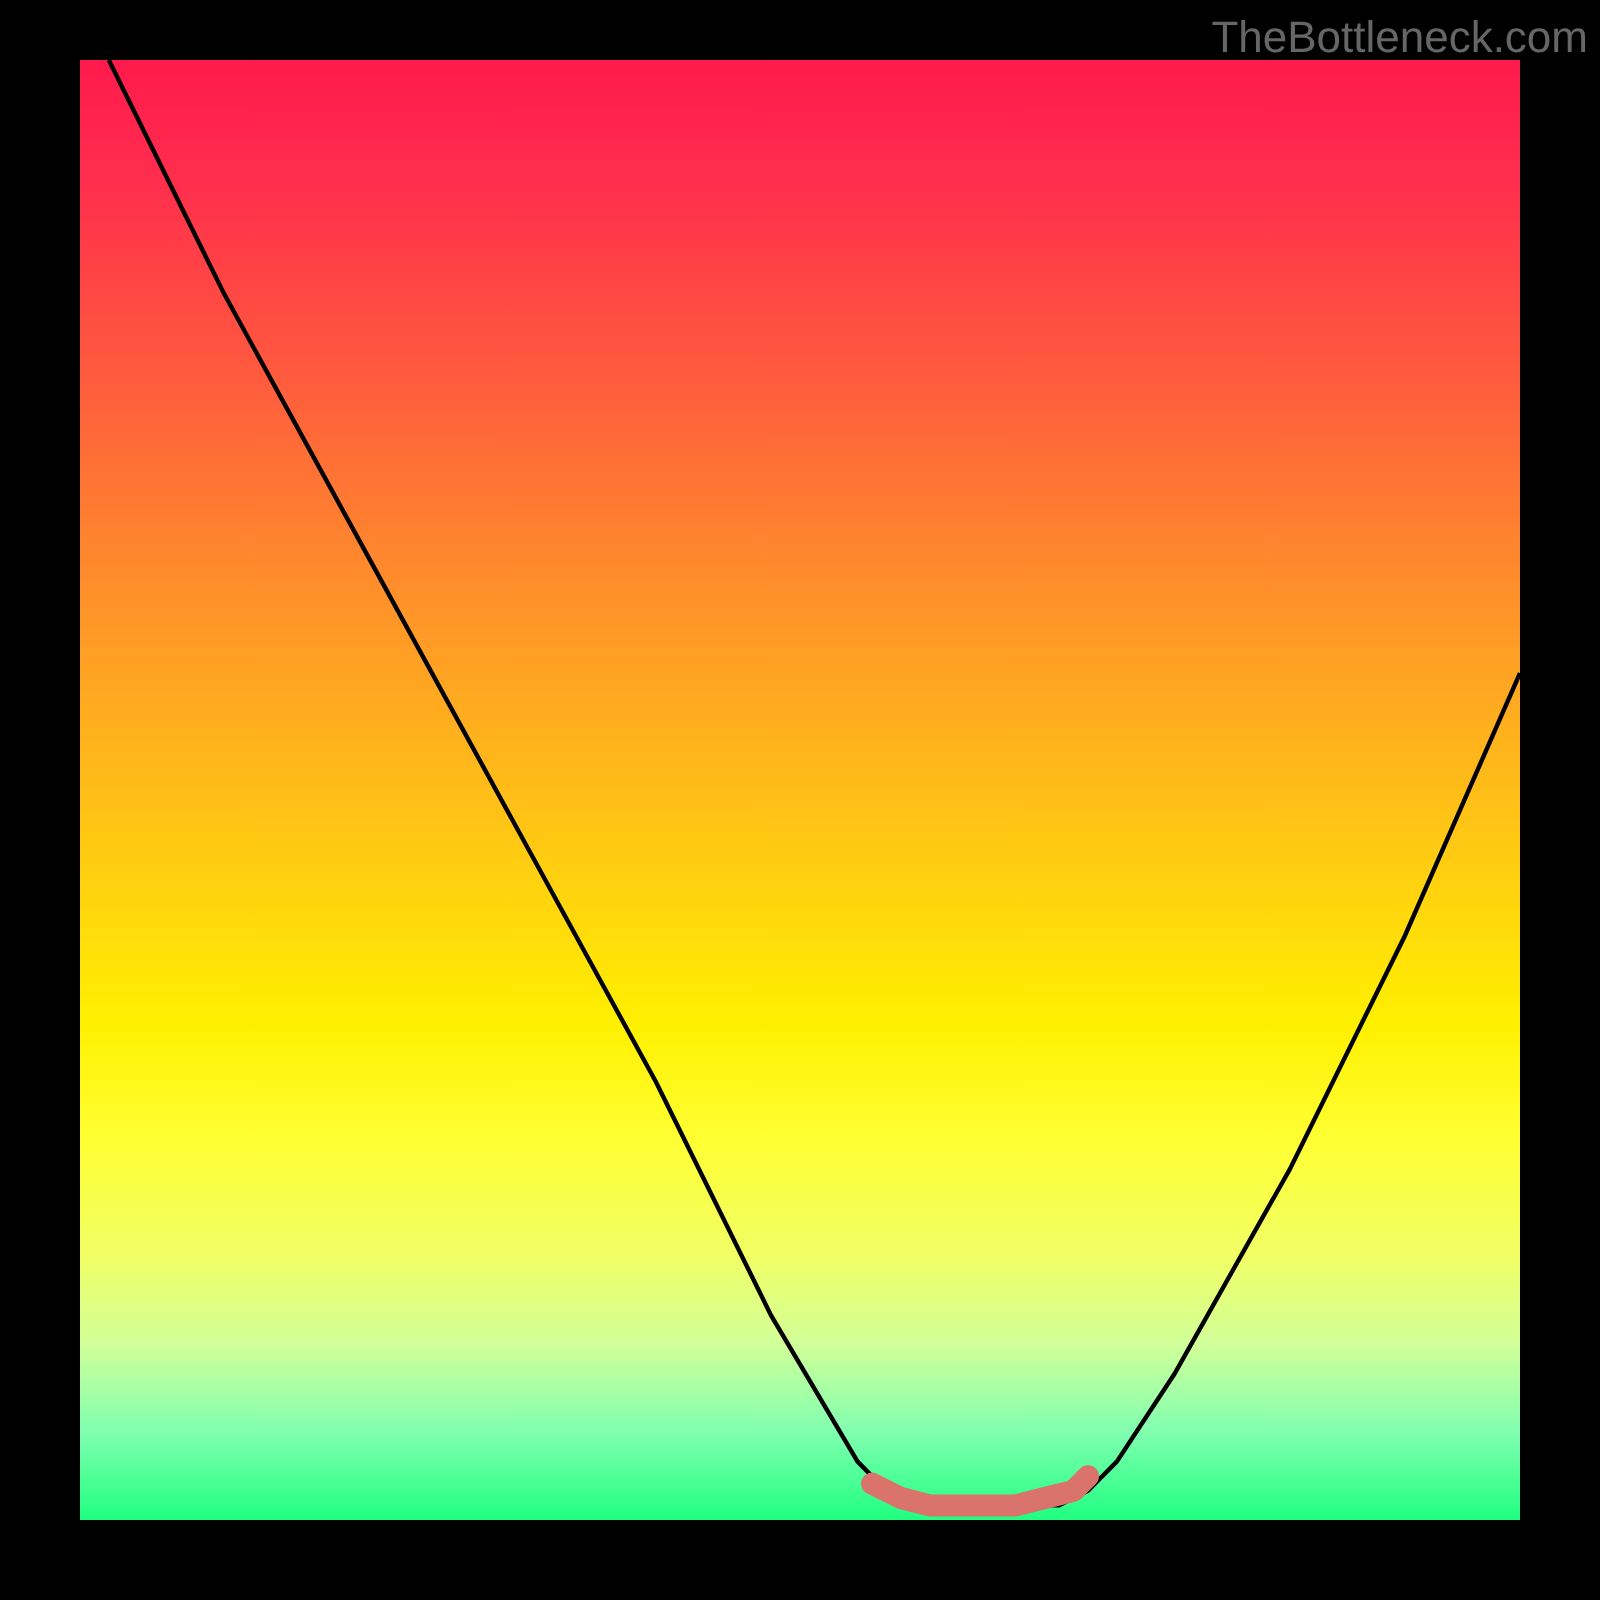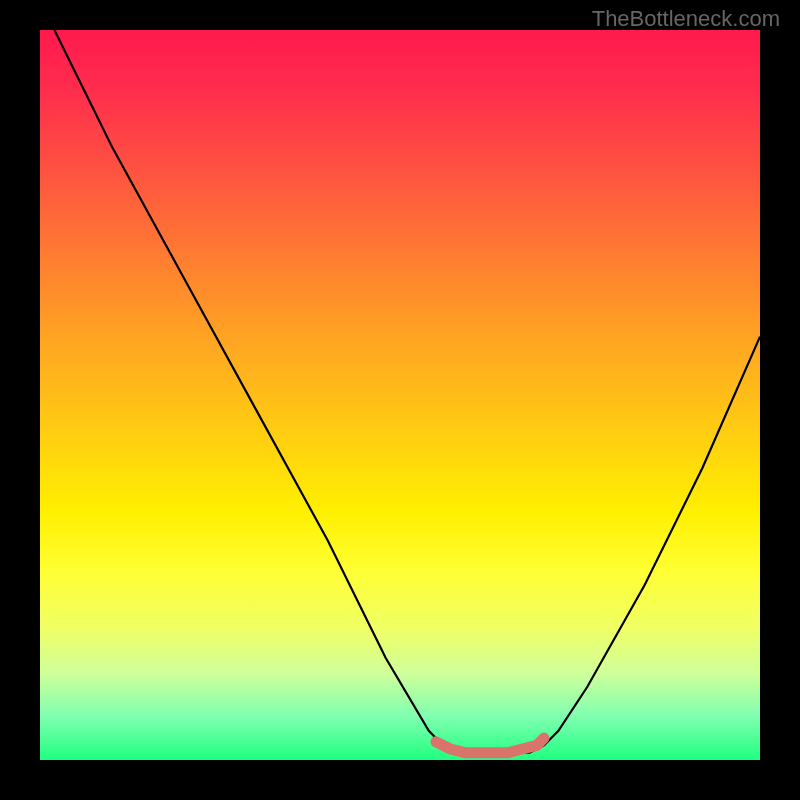--- a/index.html
+++ b/index.html
@@ -7,21 +7,21 @@
     width: 800px;
     height: 800px;
     background: #000;
     position: relative;
     overflow: hidden;
     font-family: Arial, sans-serif;
   }
   .watermark {
     position: absolute;
     top: 6px;
-    right: 20px;
+    right: 6px;
     color: #666;
     font-size: 22px;
     font-weight: 500;
     z-index: 10;
   }
   .plot-area {
     position: absolute;
     left: 40px;
     top: 30px;
     width: 720px;

